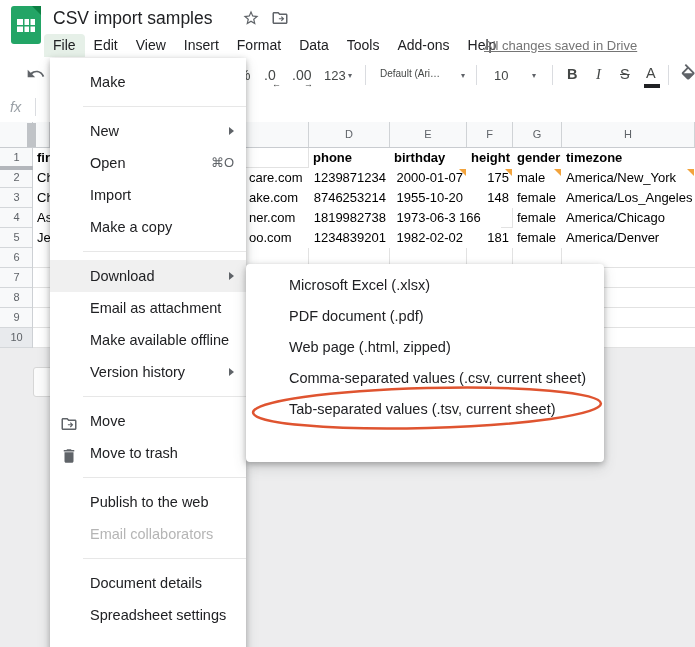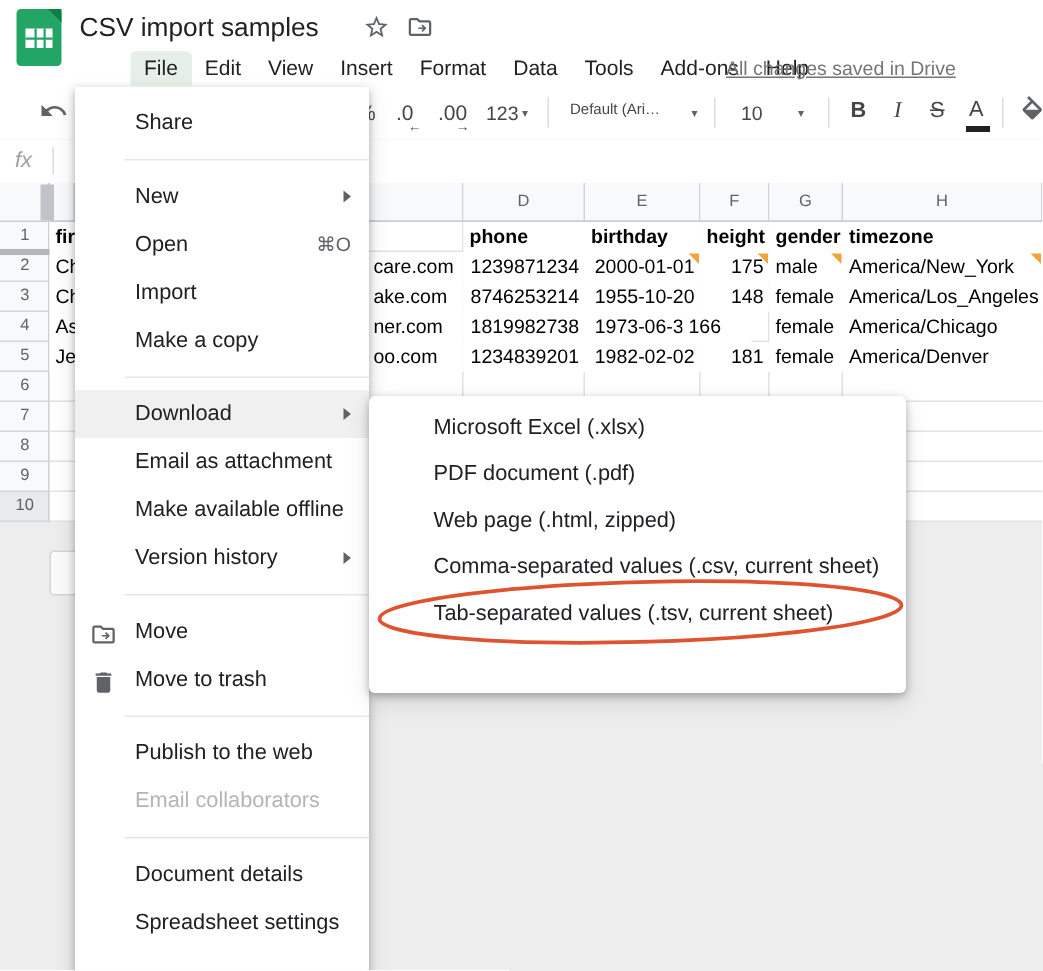--- a/index.html
+++ b/index.html
@@ -8,21 +8,21 @@
   .abs{position:absolute;}
   
   #logo{position:absolute;left:11px;top:6px;width:30px;height:38px;background:var(--green,#23a566);border-radius:3px;}
   #logo .fold{position:absolute;right:0;top:0;width:0;height:0;border-left:9px solid transparent;border-top:9px solid #0c8043;}
   #logo .cells{position:absolute;left:6px;top:13px;width:18px;height:13px;background:#fff;
     background-image:linear-gradient(var(--green,#23a566),var(--green,#23a566)),linear-gradient(var(--green,#23a566),var(--green,#23a566)),linear-gradient(var(--green,#23a566),var(--green,#23a566));
     background-size:1.5px 100%,1.5px 100%,100% 1.5px;background-position:5.5px 0,11.5px 0,0 5.7px;background-repeat:no-repeat;}
   #doc-title{position:absolute;left:53px;top:8px;font-size:17.5px;color:#202124;white-space:nowrap;}
   .title-icon{position:absolute;top:9px;width:18px;height:18px;fill:#5f6368;}
   
-  #menubar-items{position:absolute;left:44px;top:34px;height:23px;display:flex;margin-left:43px;}
+  #menubar-items{position:absolute;left:44px;top:34px;height:23px;display:flex;}
   .mb-item{padding:0 9px;font-size:14px;line-height:23px;color:#202124;border-radius:4px 4px 0 0;cursor:default;}
   .mb-item.active{background:var(--activebg,#e6f0e8);}
   #save-status{position:absolute;left:484px;top:38px;font-size:13px;color:#757575;text-decoration:underline;white-space:nowrap;}
   
   #toolbar{position:absolute;left:0;top:57px;width:695px;height:36px;background:#fff;border-bottom:1px solid #e3e3e3;}
   .tb{position:absolute;color:#444746;font-size:14px;white-space:nowrap;}
   .tb-caret{position:absolute;font-size:8px;color:#5f6368;}
   .tb-div{position:absolute;width:1px;height:20px;background:#dadce0;top:8px;}
   .tb-mini{position:absolute;font-size:9px;color:#444746;}
   
@@ -164,21 +164,21 @@
       <div class="gline" style="left: 561px; top: 148px; width: 1px; height: 200px;"></div>
       <div class="cell b" style="left: 33px; top: 148px; width: 17px; text-align: left;">firs</div>
       <div class="cell b" style="left: 309px; top: 148px; width: 81px; text-align: left;">phone</div>
       <div class="cell b" style="left: 390px; top: 148px; width: 77px; text-align: left;">birthday</div>
       <div class="cell b" style="left: 467px; top: 148px; width: 46px; text-align: left;">height</div>
       <div class="cell b" style="left: 513px; top: 148px; width: 49px; text-align: left;">gender</div>
       <div class="cell b" style="left: 562px; top: 148px; width: 133px; text-align: left;">timezone</div>
       <div class="cell" style="left: 33px; top: 168px; width: 17px; text-align: left;">Ch</div>
       <div class="cell" style="left: 245px; top: 168px; width: 64px; text-align: left;">care.com</div>
       <div class="cell" style="left: 309px; top: 168px; width: 81px; text-align: right;">1239871234</div>
-      <div class="cell" style="left: 390px; top: 168px; width: 77px; text-align: right;">2000-01-01</div>
+      <div class="cell" style="left: 390px; top: 168px; width: 77px; text-align: right;">2000-01-07</div>
       <div class="cell" style="left: 467px; top: 168px; width: 46px; text-align: right;">175</div>
       <div class="cell" style="left: 513px; top: 168px; width: 49px; text-align: left;">male</div>
       <div class="cell" style="left: 562px; top: 168px; width: 133px; text-align: left;">America/New_York</div>
       <div class="note-tri" style="left: 459px; top: 169px;"></div>
       <div class="note-tri" style="left: 505px; top: 169px;"></div>
       <div class="note-tri" style="left: 554px; top: 169px;"></div>
       <div class="note-tri" style="left: 687px; top: 169px;"></div>
       <div class="cell" style="left: 33px; top: 188px; width: 17px; text-align: left;">Ch</div>
       <div class="cell" style="left: 245px; top: 188px; width: 64px; text-align: left;">ake.com</div>
       <div class="cell" style="left: 309px; top: 188px; width: 81px; text-align: right;">8746253214</div>
@@ -200,21 +200,21 @@
       <div class="cell" style="left: 467px; top: 228px; width: 46px; text-align: right;">181</div>
       <div class="cell" style="left: 513px; top: 228px; width: 49px; text-align: left;">female</div>
       <div class="cell" style="left: 562px; top: 228px; width: 133px; text-align: left;">America/Denver</div>
     </div>
   <div id="corner-cell"></div>
   <div id="corner-nub"></div>
   <div id="row2-band"></div>
   <div id="addbox"></div>
 
   <div id="file-menu">
-      <div class="fm-item"><span>Share</span></div>
+      <div class="fm-item"><span>Make</span></div>
       <div class="fm-div"></div>
       <div class="fm-item"><span>New</span><span class="fm-arrow"></span></div>
       <div class="fm-item"><span>Open</span><span class="fm-short">⌘O</span></div>
       <div class="fm-item"><span>Import</span></div>
       <div class="fm-item"><span>Make a copy</span></div>
       <div class="fm-div"></div>
       <div class="fm-item hl"><span>Download</span><span class="fm-arrow"></span></div>
       <div class="fm-item"><span>Email as attachment</span></div>
       <div class="fm-item"><span>Make available offline</span></div>
       <div class="fm-item"><span>Version history</span><span class="fm-arrow"></span></div>

